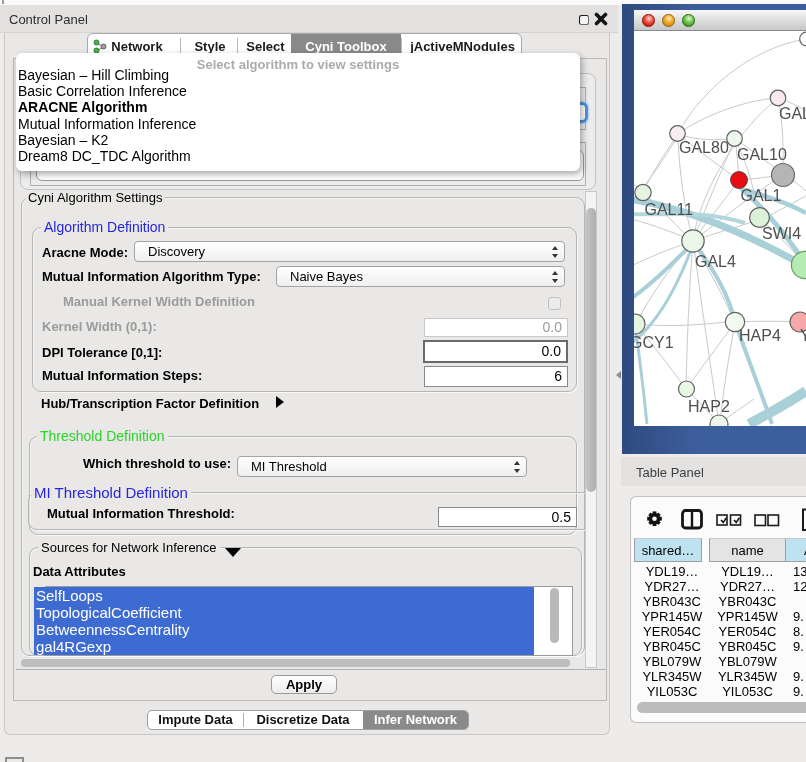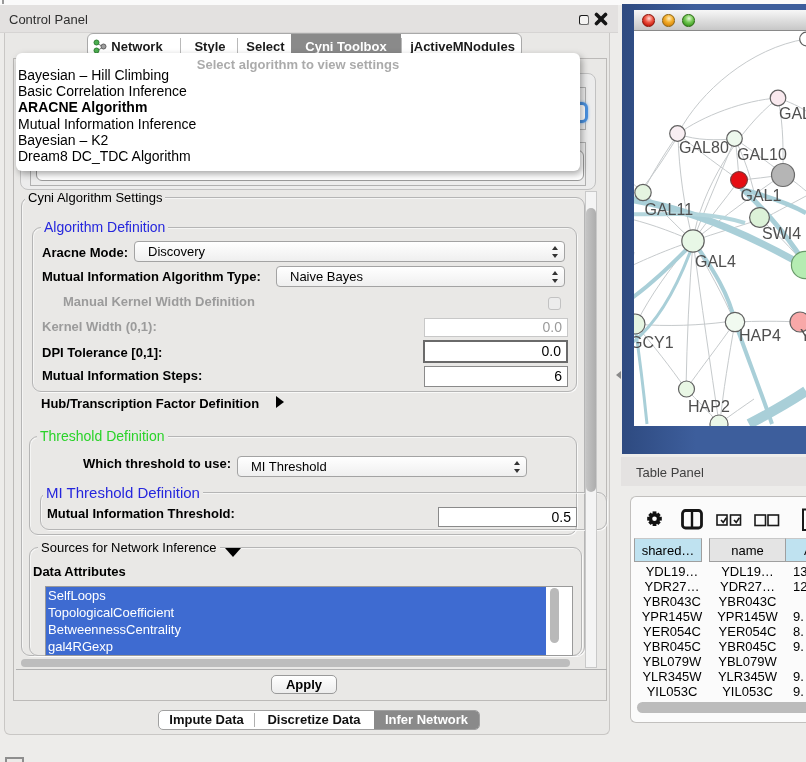--- a/index.html
+++ b/index.html
@@ -56,36 +56,36 @@
 .combo .ar { position:absolute; right:5px; top:50%; width:7px; height:14px; margin-top:-7px; }
 .combo .ar i { position:absolute; left:0; width:0; height:0; border-left:3.5px solid transparent;
   border-right:3.5px solid transparent; }
 .combo .ar .u { top:1px; border-bottom:4px solid #333; }
 .combo .ar .d { bottom:1px; border-top:4px solid #333; }
 .tf { position:absolute; background:#fff; font-size:13px; text-align:right; }
 
 
 #datalist { left:45px; top:586px; width:528px; height:70px; background:#fff;
   border:1px solid #9a9a9a; }
-.li { position:absolute; left:46px; width:500px; height:17px; background:#3e6bd1;
-  color:#fff; font-size:13px; line-height:17px; padding-left:2px; white-space:nowrap; }
+.li { position:absolute; left:34px; width:500px; height:17px; background:#3e6bd1;
+  color:#fff; font-size:15px; line-height:17px; padding-left:2px; white-space:nowrap; }
 #list-vthumb { left:550px; top:588px; width:9px; height:55px; background:#b9b9b9; border-radius:5px; }
 #hscroll-thumb { left:21px; top:659px; width:549px; height:8px; background:#bdbdbd; border-radius:4px; }
 #vp-bottom { left:16px; top:669px; width:591px; height:1px; background:#b0b0b0; }
 #vscroll { left:585px; top:191px; width:12px; height:477px; background:#f4f4f4;
   border:1px solid #c9c9c9; }
 #vscroll-thumb { left:586px; top:208px; width:10px; height:284px;
   background:linear-gradient(90deg,#c4c4c4,#adadad); border-radius:5px; }
 
 #applybtn { left:271px; top:675px; width:66px; height:19px; background:linear-gradient(#ffffff,#ececec);
   border:1px solid #9a9a9a; border-radius:5px; font-size:13px; font-weight:bold; text-align:center;
   line-height:17px; }
 
 
-#bottabs { left:158px; top:710px; width:322px; height:20px; background:#fff;
+#bottabs { left:147px; top:710px; width:322px; height:20px; background:#fff;
   border:1px solid #a0a0a0; border-radius:5px; }
 .btab { position:absolute; top:0; height:18px; font-size:13px; font-weight:bold;
   line-height:18px; text-align:center; color:#111; }
 #btab-sel { position:absolute; left:215px; top:0; width:105px; height:18px; background:#8a8a8a;
   color:#fff; font-size:13px; font-weight:bold; line-height:18px; text-align:center;
   border-radius:0 4px 4px 0; }
 .bsep { position:absolute; top:2px; height:14px; width:1px; background:#b0b0b0; }
 
 
 #popup { left:16px; top:53px; width:564px; height:118px; background:#fff;
@@ -200,21 +200,21 @@
     <span class="gtitle" style="left:7px; color:#2ad32a;">Threshold Definition</span>
   </div>
   <div class="lbl" style="left:83px; top:456px;">Which threshold to use:</div>
   <div class="combo" style="left:237px; top:456px; width:290px; height:21px;">
     <span class="cv">MI Threshold</span>
       <span class="ar">
         <i class="u"></i>
         <i class="d"></i>
       </span>
   </div>
-  <div class="group" style="left:40px; top:492px; width:567px; height:38px;">
+  <div class="group" style="left:28px; top:492px; width:567px; height:38px;">
     <span class="gtitle" style="left:2px; color:#2526dd; font-size:15px;">MI Threshold Definition</span>
   </div>
   <div class="lbl" style="left:47px; top:506px;">Mutual Information Threshold:</div>
   <div class="tf" style="left:438px; top:507px; width:139px; height:20px; border:1px solid #8a8a8a; color:#000; line-height:18px; padding-right:5px; font-size:14px;">0.5</div>
 
   <div class="group" style="left:29px; top:547px; width:553px; height:109px;">
     <span class="gtitle" style="left:8px; color:#000; font-size:13px; top:-8px;">Sources for Network Inference</span>
   </div>
   <div class="abs" style="left:225px; top:548px; width:0; height:0; border-left:8px solid transparent; border-right:8px solid transparent; border-top:9px solid #000;"></div>
   <div class="lbl" style="left:33px; top:564px;">Data Attributes</div>

